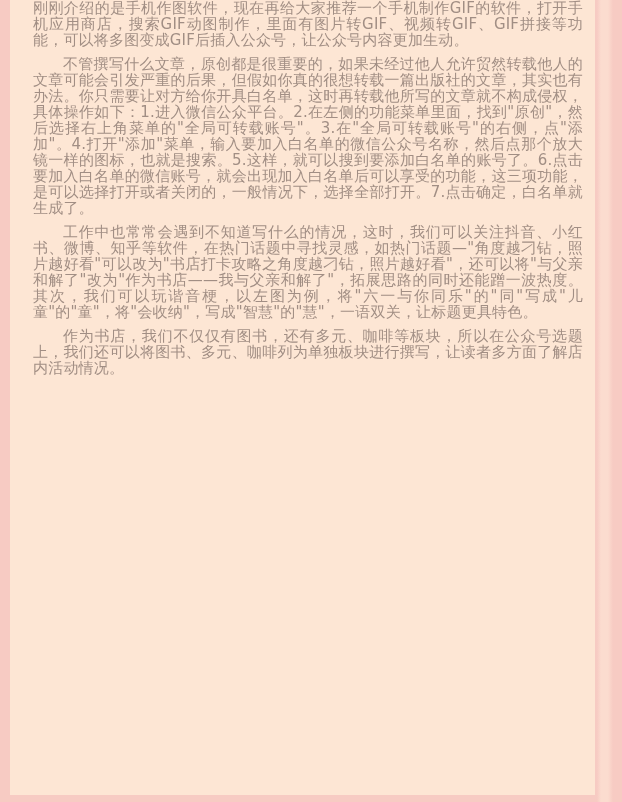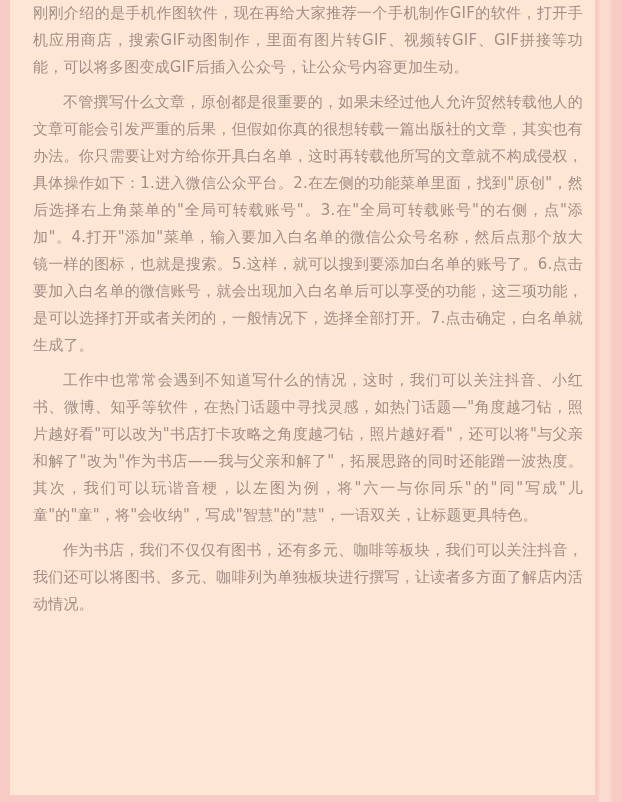--- a/index.html
+++ b/index.html
@@ -28,35 +28,35 @@
     width: 585px;
     height: 795px;
     overflow: hidden;
     background: var(--content-bg);
     box-sizing: border-box;
     padding: 0 12px 0 23px;
   }
   .content p {
     margin: 0 0 8px 0;
     font-size: 15px;
-    line-height: 27px;
+    line-height: 16px;
     letter-spacing: 0.2px;
     color: var(--text-color);
     text-align: justify;
     text-indent: 2em;
     word-break: break-all;
   }
   .content p.continuation {
     text-indent: 0;
   }
 </style>
 </head>
 <body>
 
 <div class="page">
   <div class="content">
     <p class="continuation">刚刚介绍的是手机作图软件，现在再给大家推荐一个手机制作GIF的软件，打开手机应用商店，搜索GIF动图制作，里面有图片转GIF、视频转GIF、GIF拼接等功能，可以将多图变成GIF后插入公众号，让公众号内容更加生动。</p>
     <p>不管撰写什么文章，原创都是很重要的，如果未经过他人允许贸然转载他人的文章可能会引发严重的后果，但假如你真的很想转载一篇出版社的文章，其实也有办法。你只需要让对方给你开具白名单，这时再转载他所写的文章就不构成侵权，具体操作如下：1.进入微信公众平台。2.在左侧的功能菜单里面，找到"原创"，然后选择右上角菜单的"全局可转载账号"。3.在"全局可转载账号"的右侧，点"添加"。4.打开"添加"菜单，输入要加入白名单的微信公众号名称，然后点那个放大镜一样的图标，也就是搜索。5.这样，就可以搜到要添加白名单的账号了。6.点击要加入白名单的微信账号，就会出现加入白名单后可以享受的功能，这三项功能，是可以选择打开或者关闭的，一般情况下，选择全部打开。7.点击确定，白名单就生成了。</p>
     <p>工作中也常常会遇到不知道写什么的情况，这时，我们可以关注抖音、小红书、微博、知乎等软件，在热门话题中寻找灵感，如热门话题—"角度越刁钻，照片越好看"可以改为"书店打卡攻略之角度越刁钻，照片越好看"，还可以将"与父亲和解了"改为"作为书店——我与父亲和解了"，拓展思路的同时还能蹭一波热度。其次，我们可以玩谐音梗，以左图为例，将"六一与你同乐"的"同"写成"儿童"的"童"，将"会收纳"，写成"智慧"的"慧"，一语双关，让标题更具特色。</p>
-    <p>作为书店，我们不仅仅有图书，还有多元、咖啡等板块，我们可以关注抖音，我们还可以将图书、多元、咖啡列为单独板块进行撰写，让读者多方面了解店内活动情况。</p>
+    <p>作为书店，我们不仅仅有图书，还有多元、咖啡等板块，所以在公众号选题上，我们还可以将图书、多元、咖啡列为单独板块进行撰写，让读者多方面了解店内活动情况。</p>
 
   </div>
 </div>
 
 </body></html>

